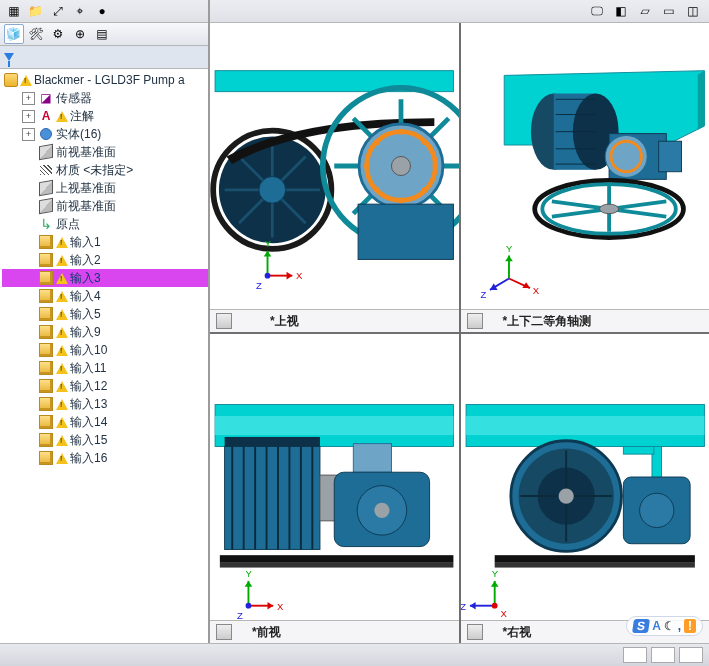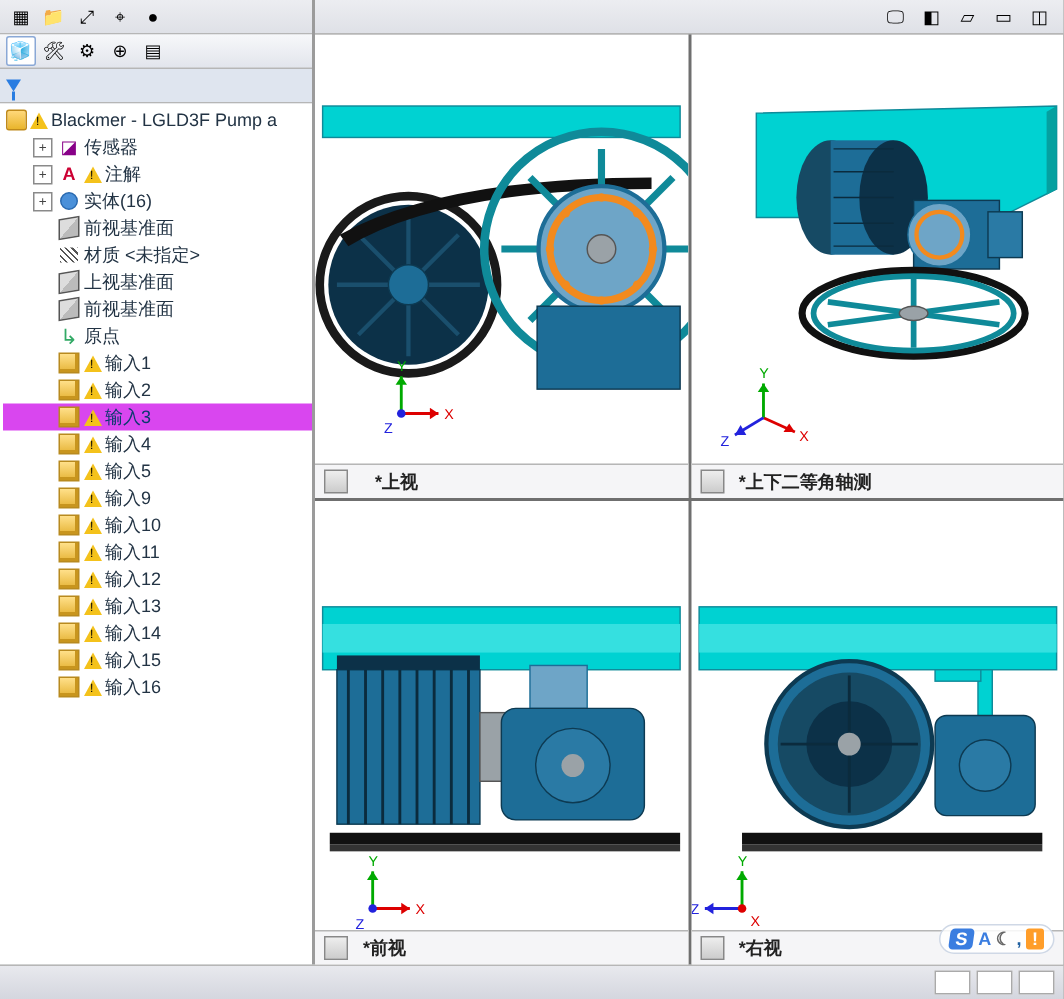--- a/index.html
+++ b/index.html
@@ -218,21 +218,21 @@
     position: relative;
     overflow: hidden;
   }
   .vp-footer {
     height: 22px;
     border-top: 1px solid #b6b6b6;
     background: #f5f5f7;
     display: flex;
     align-items: center;
     padding: 0 6px;
-    gap: 8px;
+    gap: 18px;
   }
   .vp-footer .cube {
     width:14px;height:14px;border:1px solid #888;
     background:linear-gradient(#eee,#ccc);
   }
   .vp-footer .vname {
     font-weight: bold;
     color: #222;
     margin-left: 2px;
   }

